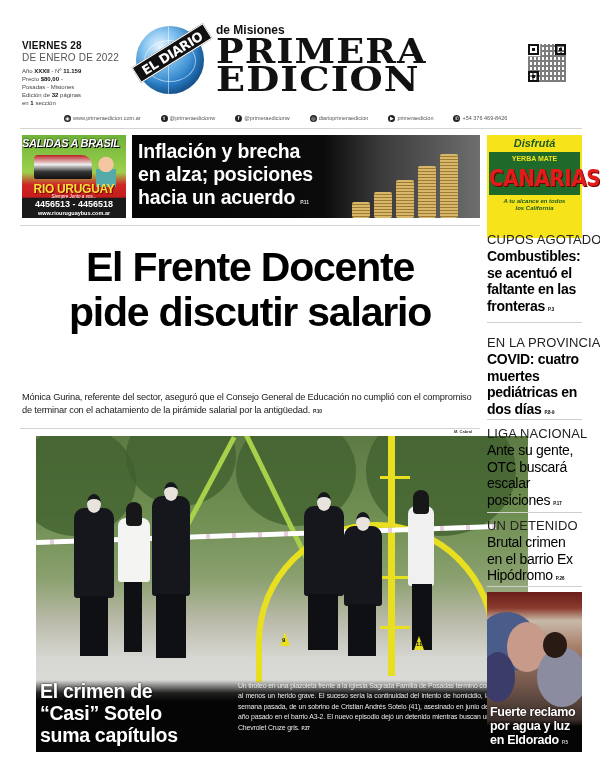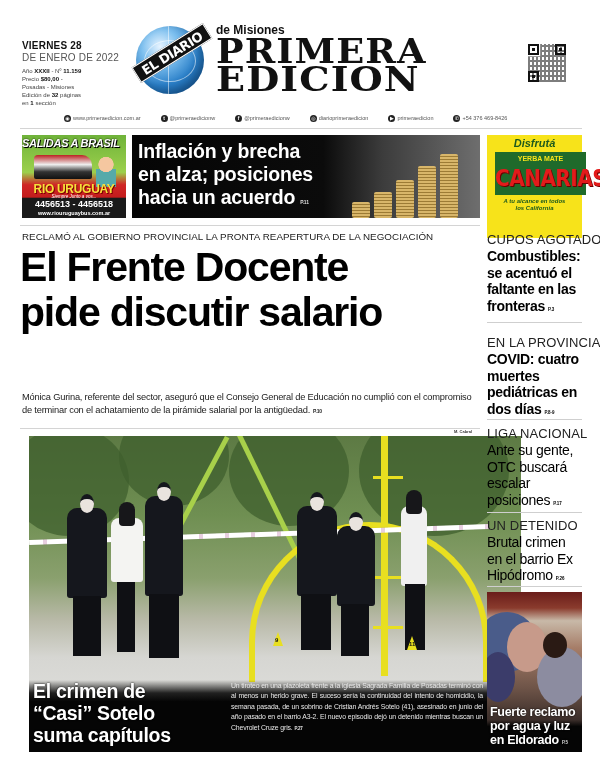--- a/index.html
+++ b/index.html
@@ -57,34 +57,34 @@
     .ad-bus .bus-web { position: absolute; left: 0; top: 75px; width: 104px; text-align: center; color: #fff; font-size: 5.5px; font-weight: bold; }
 
     .promo-inflation { position: absolute; left: 112px; top: 135px; width: 348px; height: 83px; background: linear-gradient(90deg, #050505 0%, #0b0b0b 55%, #3c3c3c 72%, #6e6e6e 100%); overflow: hidden; }
     .promo-inflation .coins { position: absolute; right: 10px; bottom: 0; width: 120px; height: 83px; }
     .coin-stack { position: absolute; bottom: 0; width: 18px; background: repeating-linear-gradient(180deg, #d8b66a 0 2px, #9c7b35 2px 3px); border-radius: 2px; }
     .promo-inflation .promo-text { position: absolute; left: 6px; top: 5px; color: #fff; font-weight: bold; font-size: 19.5px; line-height: 23px; letter-spacing: -0.2px; }
     .promo-inflation .promo-page { font-size: 5px; font-weight: bold; margin-left: 5px; color: #ddd; }
 
     .ad-yerba { position: absolute; left: 467px; top: 135px; width: 95px; height: 103px; background: #f7e31a; }
     .ad-yerba .y-top { position: absolute; left: 0; top: 2px; width: 95px; text-align: center; color: #1d5a1d; font-weight: bold; font-style: italic; font-size: 11px; }
-    .ad-yerba .y-green { position: absolute; left: 8px; top: 17px; width: 91px; height: 43px; background: #1f6a2b; }
+    .ad-yerba .y-green { position: absolute; left: 2px; top: 17px; width: 91px; height: 43px; background: #1f6a2b; }
     .ad-yerba .y-mate { position: absolute; left: 0; top: 3px; width: 91px; text-align: center; color: #f7e31a; font-size: 7px; font-weight: bold; }
     .ad-yerba .y-brand { position: absolute; left: 0; top: 14px; width: 91px; text-align: center; color: #e31b1b; font-weight: bold; font-size: 20px; letter-spacing: -0.5px; text-shadow: 1px 1px 0 #6a0000; transform: scaleY(1.15); font-family: "DejaVu Sans", sans-serif; }
     .ad-yerba .y-bottom { position: absolute; left: 0; top: 63px; width: 95px; text-align: center; color: #1d5a1d; font-style: italic; font-weight: bold; font-size: 6px; line-height: 7px; }
 
     
     .kicker { position: absolute; left: 2px; top: 231px; font-size: 9.8px; color: #222; letter-spacing: 0.05px; white-space: nowrap; }
-    .headline { position: absolute; left: 0px; top: 245px; width: 460px; font-weight: bold; font-size: 41px; line-height: 45px; letter-spacing: -1.2px; color: #000; font-family: "Liberation Sans", sans-serif; }
+    .headline { position: absolute; left: 0px; top: 245px; width: 460px; font-weight: bold; font-size: 41px; line-height: 45px; letter-spacing: -1.2px; color: #000; font-family: "Liberation Sans", sans-serif; text-align: center; }
     .deck { position: absolute; left: 2px; top: 391px; width: 458px; font-size: 9.3px; line-height: 13px; color: #222; letter-spacing: -0.2px; }
     .deck .pg { font-size: 5px; font-weight: bold; margin-left: 3px; }
 
     .photo-credit { position: absolute; left: 434px; top: 429px; font-size: 4px; color: #333; font-weight: bold; }
 
-    .main-photo { position: absolute; left: 9px; top: 436px; width: 492px; height: 316px; overflow: hidden;
+    .main-photo { position: absolute; left: 16px; top: 436px; width: 492px; height: 316px; overflow: hidden;
       background: linear-gradient(180deg, #5d7a44 0%, #6f8f52 25%, #8aa06e 45%, #b8b9a7 58%, #d6d6d2 70%, #dcdcd9 82%, #333 100%); }
     .tree { position: absolute; border-radius: 50%; background: #3f5f2e; opacity: 0.75; }
     .tape { position: absolute; height: 5px; background: repeating-linear-gradient(90deg, #fff 0 14px, #e7cfe0 14px 18px, #fff 18px 26px); box-shadow: 0 0 1px rgba(0,0,0,0.2); }
     .yellow-arc { position: absolute; border: 6px solid #e8df20; border-bottom: none; border-radius: 200px 200px 0 0; }
     .yellow-pole { position: absolute; background: #e8df20; }
     .green-pole { position: absolute; background: #a8d04a; transform-origin: top left; }
     .officer { position: absolute; background: #15171d; border-radius: 10px 10px 3px 3px; }
     .officer::before { content: ""; position: absolute; left: 50%; top: -14px; width: 14px; height: 14px; margin-left: -7px; background: #e9e3de; border-radius: 50%; border-top: 5px solid #15171d; }
     .woman { position: absolute; background: #f4f4f2; border-radius: 8px 8px 3px 3px; }
     .woman::before { content: ""; position: absolute; left: 50%; top: -16px; width: 16px; height: 24px; margin-left: -8px; background: #17171a; border-radius: 8px 8px 4px 4px; }
@@ -223,21 +223,20 @@
       <div class="y-brand">CANARIAS</div>
     </div>
     <div class="y-bottom">
       <div>A tu alcance en todos</div>
       <div>los California</div>
     </div>
   </div>
 
   <div class="rule" style="top:225px; width:460px;"></div>
 
-  <div class="kicker">RECLAMÓ AL GOBIERNO PROVINCIAL LA PRONTA REAPERTURA DE LA NEGOCIACIÓN</div>
   <h1 class="headline">
     <div>El Frente Docente</div>
     <div>pide discutir salario</div>
   </h1>
   <p class="deck">
     <span>Mónica Gurina, referente del sector, aseguró que el Consejo General de Educación no cumplió con el compromiso de terminar con el achatamiento de la pirámide salarial por la antigüedad.</span><span class="pg">P.10</span>
   </p>
   <div class="rule" style="top:428px; width:460px;"></div>
   <div class="photo-credit">M. Cabral</div>
 

